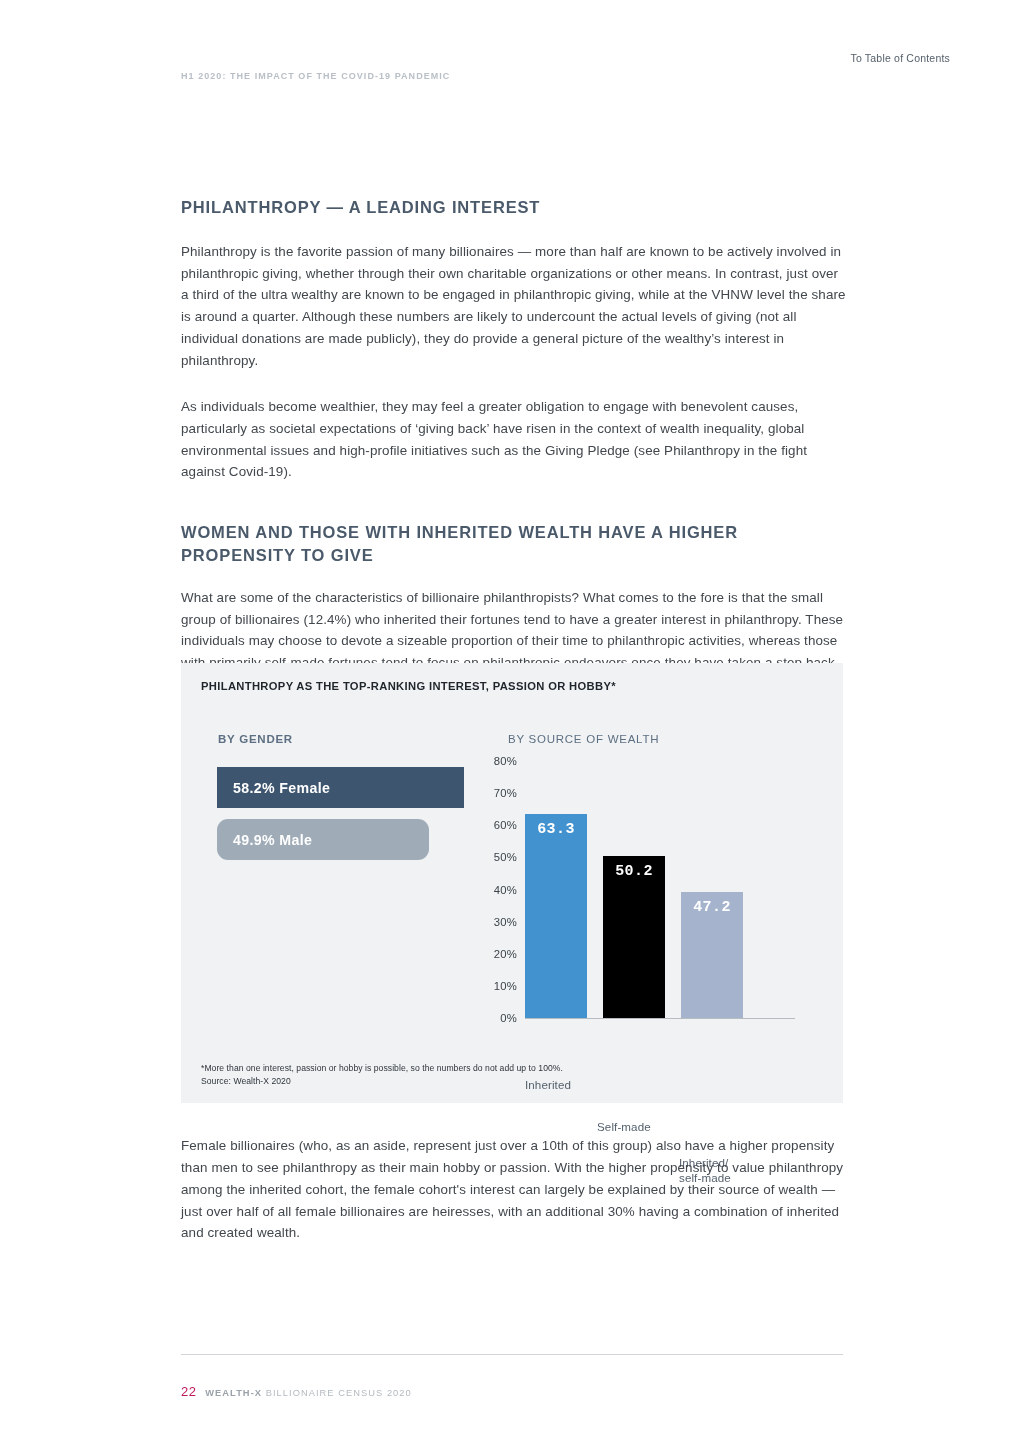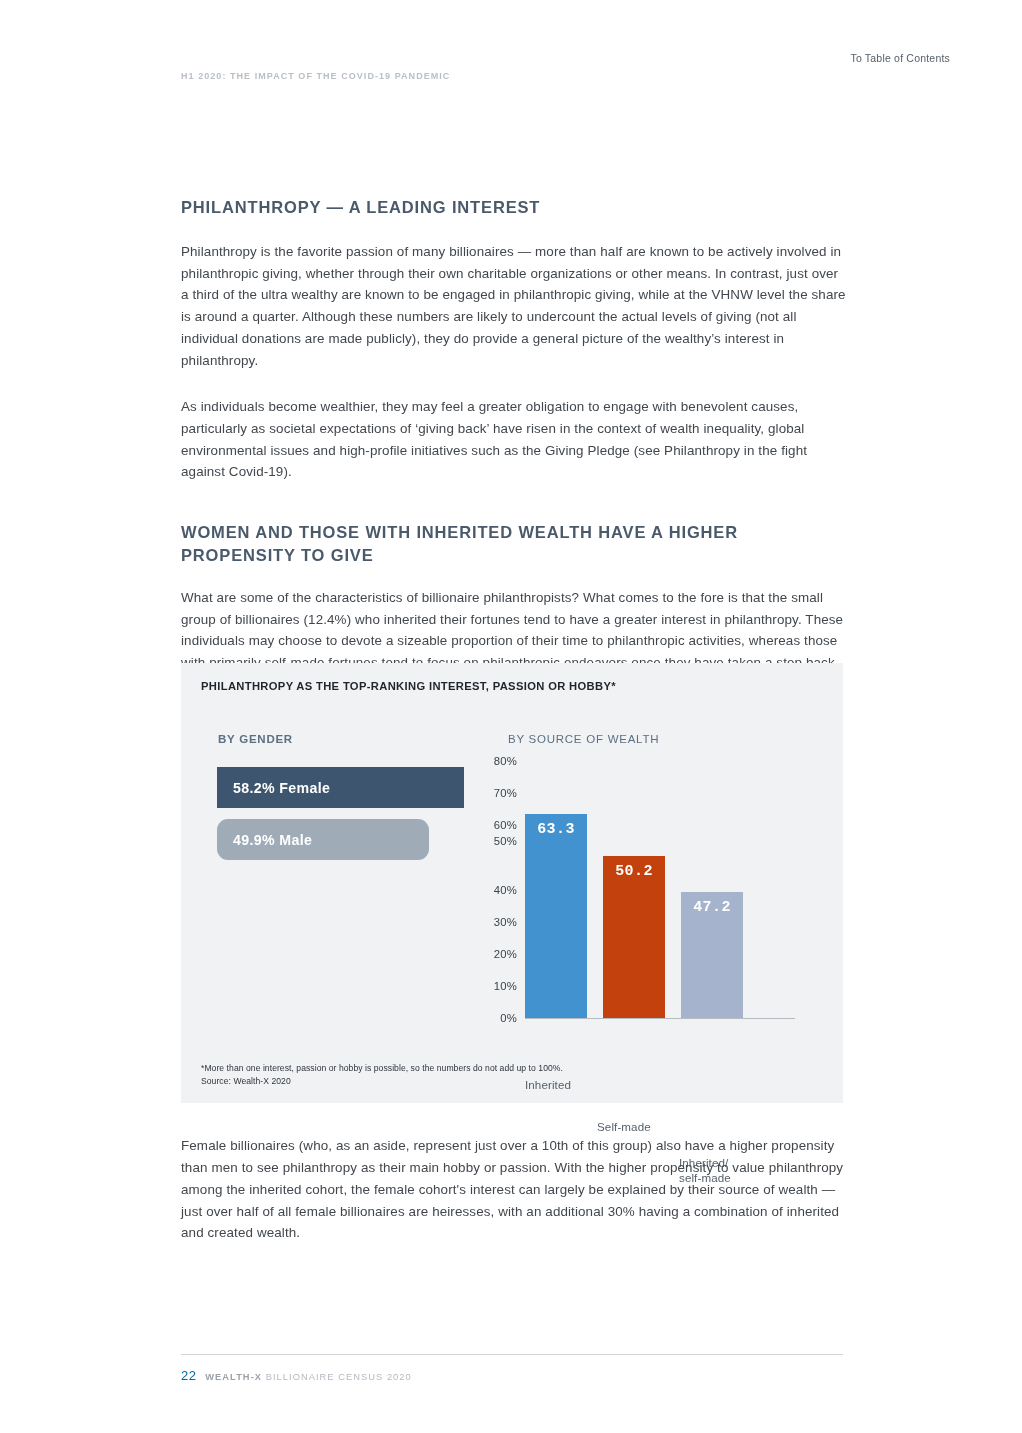--- a/index.html
+++ b/index.html
@@ -228,22 +228,23 @@
   .footer {
     position: absolute;
     left: 181px;
     top: 1368px;
     display: flex;
     align-items: baseline;
     gap: 9px;
   }
   .page-number {
     font-size: 13px;
-    color: #0369a1;
+    color: #be185d;
     letter-spacing: 0.4px;
+    margin-top: 16px;
   }
   .footer-text {
     font-size: 9.3px;
     letter-spacing: 1.05px;
     color: #b4bac1;
   }
   .footer-text .brand { color: #9ba2aa; font-weight: 600; }
 </style>
 </head>
 <body>
@@ -278,40 +279,40 @@
         <span>49.9% Male</span>
       </div>
     </div>
 
     <div class="sow-chart">
 
       <div class="y-axis">
         <div class="y-tick" style="top:0px;">80%</div>
         <div class="y-tick" style="top:32px;">70%</div>
         <div class="y-tick" style="top:64px;">60%</div>
-        <div class="y-tick" style="top:80px;">50%</div>
+        <div class="y-tick" style="top:96px;">50%</div>
         <div class="y-tick" style="top:129px;">40%</div>
         <div class="y-tick" style="top:161px;">30%</div>
         <div class="y-tick" style="top:193px;">20%</div>
         <div class="y-tick" style="top:225px;">10%</div>
         <div class="y-tick" style="top:257px;">0%</div>
       </div>
 
       <div class="plot">
         <div class="axis-line"></div>
 
         <div class="bar-col" style="left:0px;">
           <div class="bar" style="height:204px;background:#4292d0;">
             <div class="bar-value">63.3</div>
           </div>
           <div class="bar-label" style="left:0px;">Inherited</div>
         </div>
 
         <div class="bar-col" style="left:78px;">
-          <div class="bar" style="height:162px;background:#c2410c;">
+          <div class="bar" style="height:162px;background:#000000;">
             <div class="bar-value">50.2</div>
           </div>
           <div class="bar-label" style="left:-6px;">Self-made</div>
         </div>
 
         <div class="bar-col" style="left:156px;">
           <div class="bar" style="height:126px;background:#a5b3cd;">
             <div class="bar-value">47.2</div>
           </div>
           <div class="bar-label" style="left:-2px;white-space:pre-line;">Inherited/

